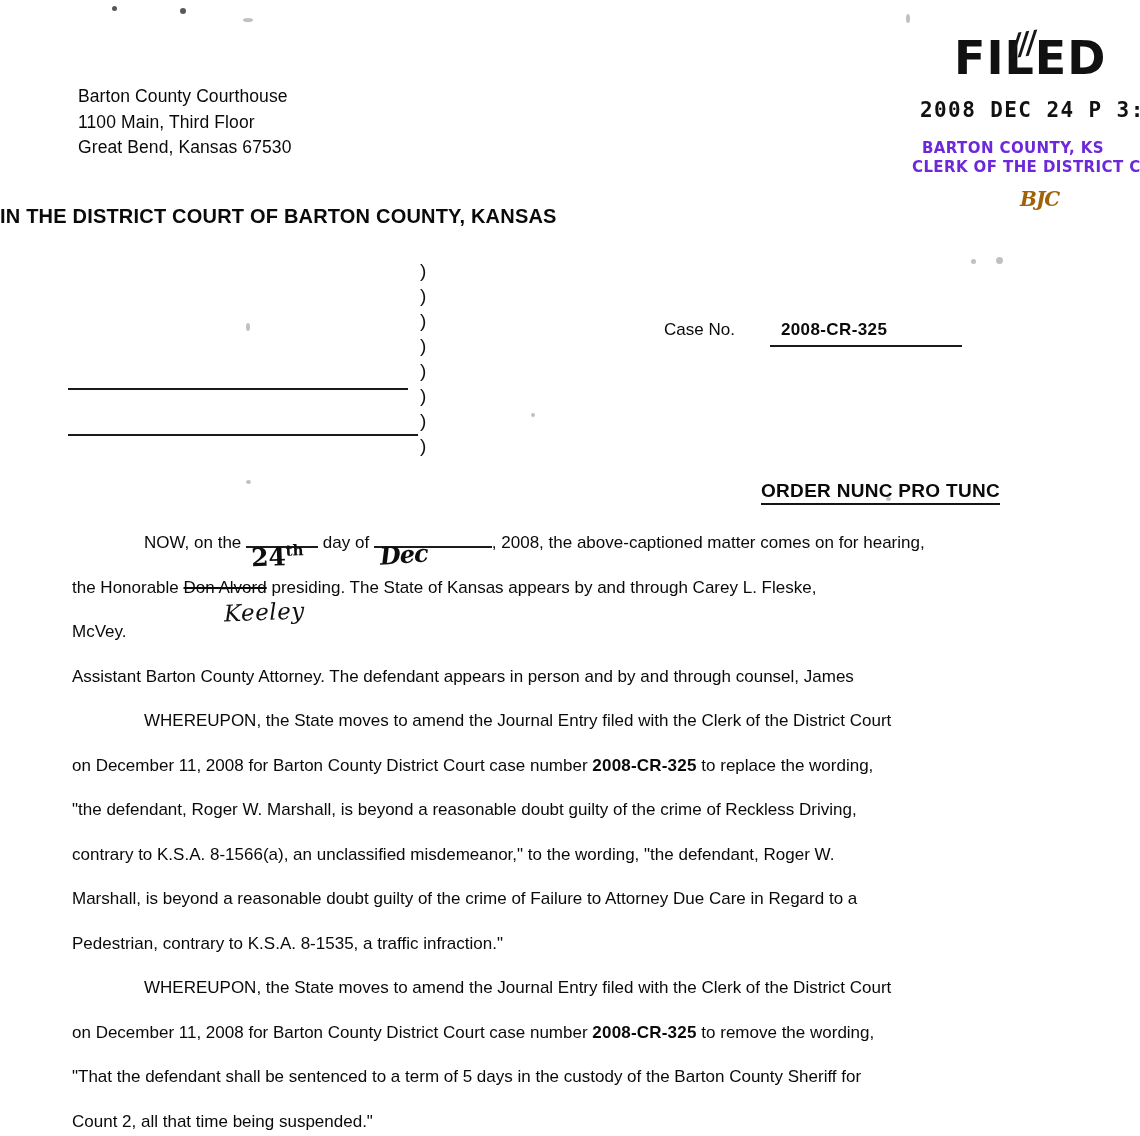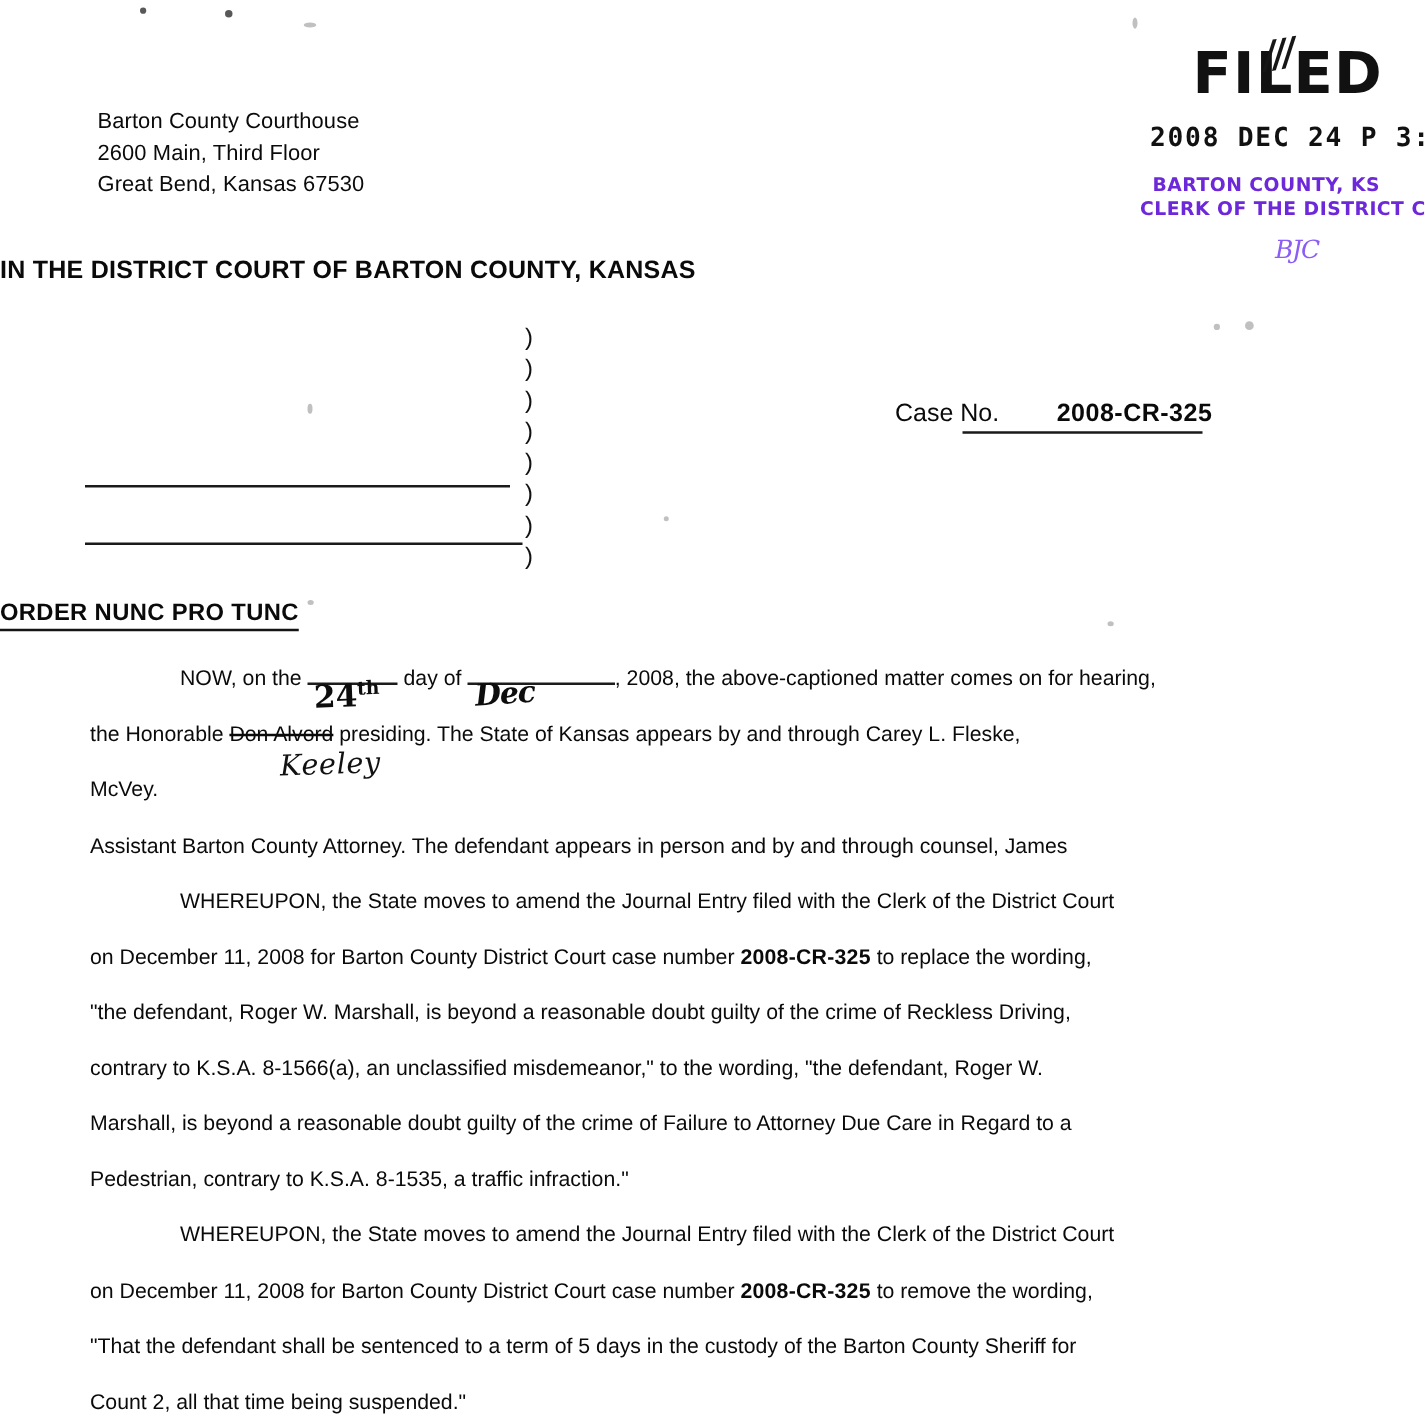--- a/index.html
+++ b/index.html
@@ -89,21 +89,22 @@
     color: #6d28d9;
   }
   .filed-clerk .ln2 { margin-left: -10px; }
   .filed-initials {
     margin-top: 10px;
     margin-left: 120px;
     font-size: 20px;
     font-family: "DejaVu Serif", serif;
     font-style: italic;
     letter-spacing: -1px;
-    color: #8b5cf6;
+    color: #a16207;
+    font-weight: bold;
   }
 
   
   .court-line {
     position: absolute;
     left: 0;
     top: 205px;
     width: 895px;
     text-align: left;
     font-size: 20px;
@@ -137,39 +138,39 @@
     top: 258px;
     font-size: 19px;
     line-height: 25px;
     color: #111;
   }
   .paren-col div { height: 25px; }
 
   
   .case-no {
     position: absolute;
-    left: 716px;
+    left: 664px;
     top: 320px;
-    font-size: 20px;
+    font-size: 17px;
     white-space: nowrap;
   }
   .case-no .value {
     font-weight: bold;
     letter-spacing: .4px;
     margin-left: 46px;
   }
   .rule-caseno { left: 770px; top: 345px; width: 192px; }
 
   
   .order-title {
     position: absolute;
     left: 0;
     top: 480px;
     width: 1000px;
-    text-align: left;
+    text-align: right;
     font-size: 19px;
     font-weight: bold;
     letter-spacing: .3px;
   }
   .order-title span {
     border-bottom: 2px solid #141414;
     padding-bottom: 2px;
   }
 
   
@@ -243,21 +244,21 @@
   <div class="speck" style="left:906px;top:14px;width:4px;height:9px;"></div>
   <div class="speck" style="left:971px;top:259px;width:5px;height:5px;"></div>
   <div class="speck" style="left:996px;top:257px;width:7px;height:7px;"></div>
   <div class="speck" style="left:246px;top:323px;width:4px;height:8px;"></div>
   <div class="speck" style="left:531px;top:413px;width:4px;height:4px;"></div>
   <div class="speck" style="left:246px;top:480px;width:5px;height:4px;"></div>
   <div class="speck" style="left:886px;top:497px;width:5px;height:4px;"></div>
 
   <div class="letterhead">
     <div>Barton County Courthouse</div>
-    <div>2600 Main, Third Floor</div>
+    <div>1100 Main, Third Floor</div>
     <div>Great Bend, Kansas 67530</div>
   </div>
 
   <div class="filed-stamp">
     <div class="filed-word">
       <span class="filed-scribble">///</span>
       <span>FILED</span>
     </div>
     <div class="filed-date">2008 DEC 24  P 3:0</div>
     <div class="filed-clerk">

